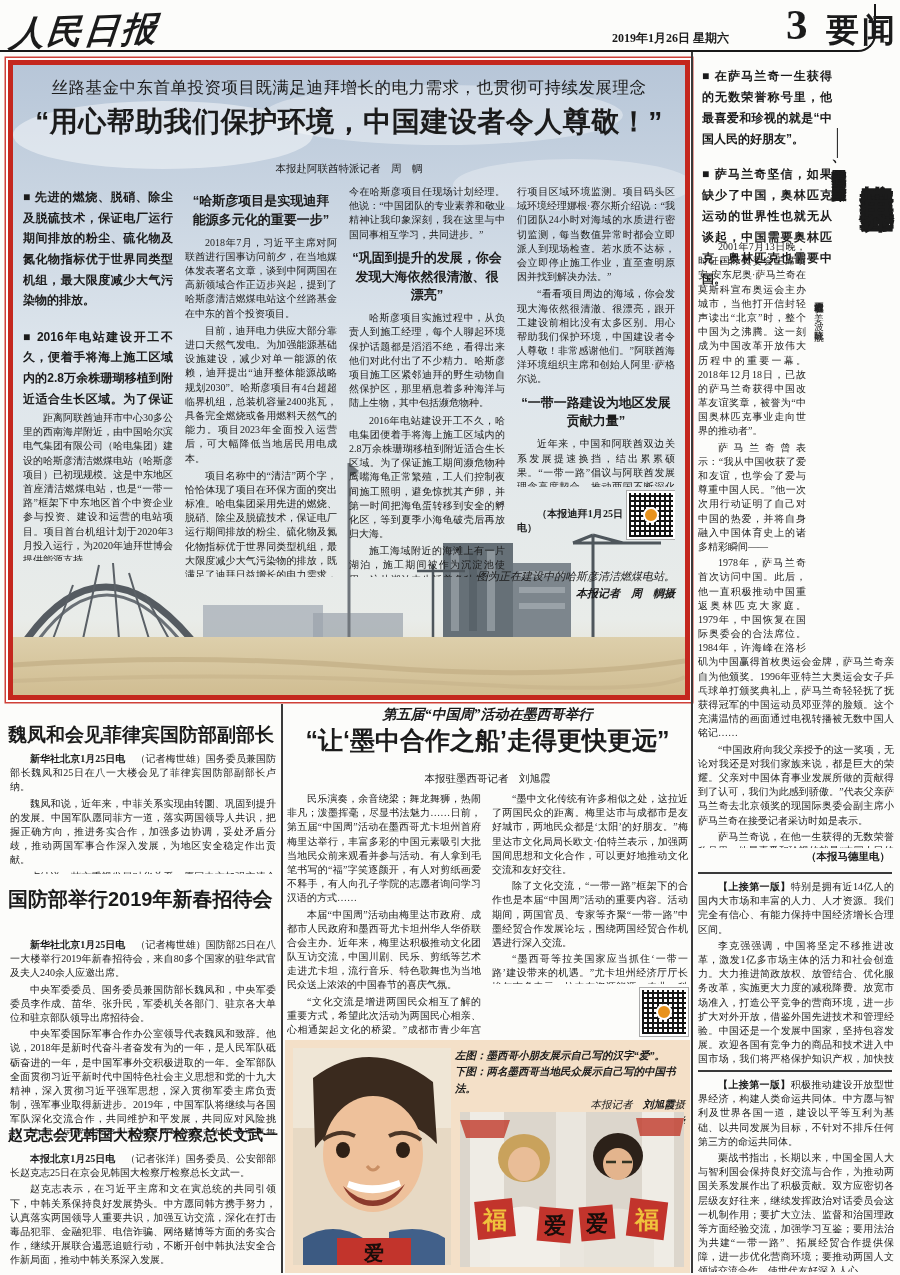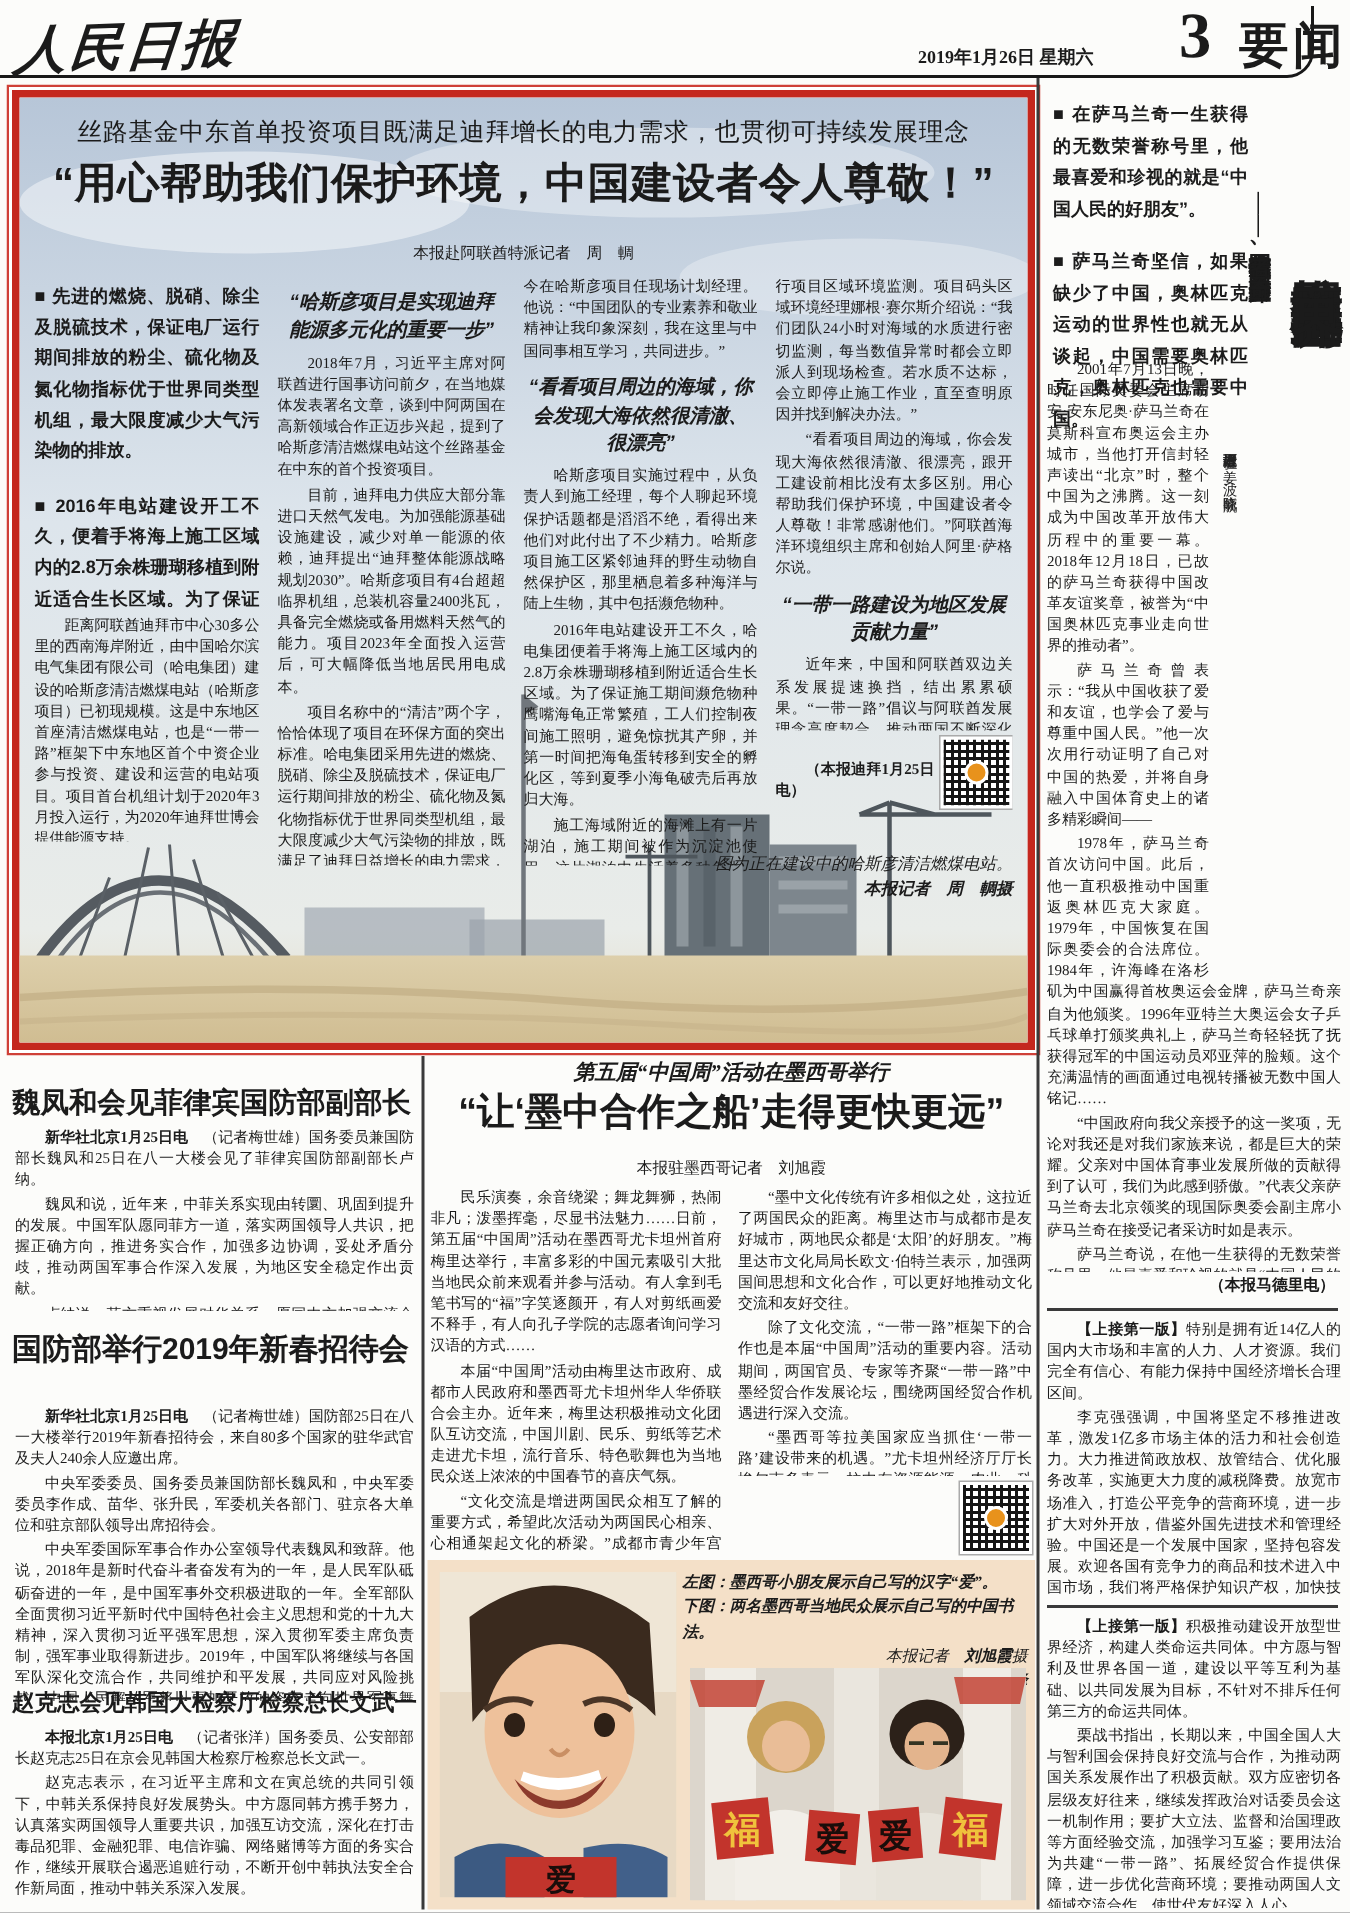--- a/index.html
+++ b/index.html
@@ -22,21 +22,21 @@
   #redbox .scene{position:absolute;left:0;top:0;width:100%;height:100%;}
   .lead-kicker{position:absolute;top:12px;left:0;width:100%;text-align:center;
                font-weight:normal;font-size:16.5px;letter-spacing:.5px;}
   .lead-headline{position:absolute;top:38px;left:0;width:100%;text-align:center;font-weight:bold;
                  font-size:28px;font-family:"Liberation Sans",sans-serif;letter-spacing:.5px;}
   .lead-byline{position:absolute;top:97px;left:0;width:100%;text-align:center;font-size:10.5px;}
   .col{position:absolute;text-align:justify;font-size:10px;line-height:1.42;overflow:hidden;}
   .col p{margin:0 0 3px;text-indent:2em;}
   .col p.ni{text-indent:0;}
   .subhead{font-weight:bold;font-size:13px;line-height:1.45;text-align:center;text-indent:0;
-           margin:7px 2px 6px;font-family:"Liberation Sans",sans-serif;font-style:italic;}
+           margin:7px 2px 6px;font-family:"Liberation Sans",sans-serif;}
   .bullets p{font-weight:bold;font-size:12px;line-height:1.72;text-indent:0;margin:0 0 16px;
              font-family:"Liberation Sans",sans-serif;}
   .dateline{font-weight:bold;text-indent:0;}
   .qr{position:relative;width:44px;height:44px;background-color:#fff;border:2px solid #fff;
       outline:1px solid #aaa;background-image:
       repeating-linear-gradient(0deg,#151515 0 2px,transparent 2px 5px),
       repeating-linear-gradient(90deg,#151515 0 2px,#fff 2px 5px);}
   .qr::after{content:"";position:absolute;inset:14px;background:#e8921c;border-radius:50%;
              border:2px solid #fff;}
   .qr.fl{float:right;margin:2px 0 0 4px;}
@@ -149,21 +149,21 @@
     <div class="col" style="left:172px;top:120px;width:152px;height:392px;">
       <div class="subhead">“哈斯彦项目是实现迪拜能源多元化的重要一步”</div>
       <p>2018年7月，习近平主席对阿联酋进行国事访问前夕，在当地媒体发表署名文章，谈到中阿两国在高新领域合作正迈步兴起，提到了哈斯彦清洁燃煤电站这个丝路基金在中东的首个投资项目。</p>
       <p>目前，迪拜电力供应大部分靠进口天然气发电。为加强能源基础设施建设，减少对单一能源的依赖，迪拜提出“迪拜整体能源战略规划2030”。哈斯彦项目有4台超超临界机组，总装机容量2400兆瓦，具备完全燃烧或备用燃料天然气的能力。项目2023年全面投入运营后，可大幅降低当地居民用电成本。</p>
       <p>项目名称中的“清洁”两个字，恰恰体现了项目在环保方面的突出标准。哈电集团采用先进的燃烧、脱硝、除尘及脱硫技术，保证电厂运行期间排放的粉尘、硫化物及氮化物指标优于世界同类型机组，最大限度减少大气污染物的排放，既满足了迪拜日益增长的电力需求，也贯彻了可持续发展的理念，是实现迪拜能源多元化的重要一步。</p>
 
     </div>
 
     <div class="col" style="left:336px;top:120px;width:156px;height:392px;">
       <p class="ni">今在哈斯彦项目任现场计划经理。他说：“中国团队的专业素养和敬业精神让我印象深刻，我在这里与中国同事相互学习，共同进步。”</p>
-      <div class="subhead">“看看项目周边的海域，你会发现大海依然很清澈、很漂亮”</div>
+      <div class="subhead">“巩固到提升的发展，你会发现大海依然很清澈、很漂亮”</div>
       <p>哈斯彦项目实施过程中，从负责人到施工经理，每个人聊起环境保护话题都是滔滔不绝，看得出来他们对此付出了不少精力。哈斯彦项目施工区紧邻迪拜的野生动物自然保护区，那里栖息着多种海洋与陆上生物，其中包括濒危物种。</p>
       <p>2016年电站建设开工不久，哈电集团便着手将海上施工区域内的2.8万余株珊瑚移植到附近适合生长区域。为了保证施工期间濒危物种鹰嘴海龟正常繁殖，工人们控制夜间施工照明，避免惊扰其产卵，并第一时间把海龟蛋转移到安全的孵化区，等到夏季小海龟破壳后再放归大海。</p>
       <p>施工海域附近的海滩上有一片湖泊，施工期间被作为沉淀池使用。这片湖泊中生活着多种鱼类。项目施工前，工作人员使用专门的渔网及手套，小心翼翼地将2000多条鱼全部安全转移至大海。就连海滩上一层薄薄的沙土也被保护起来，避免施工对植物的生长造成影响。此外，施工海域范围设置了10余公里的“防淤帘”，既阻止了区内搅动的泥沙与污染物向外扩散，也防止了域外各种海洋生物误入其中，将海域施工的环境风险降至最低。</p>
 
     </div>
 
     <div class="col" style="left:504px;top:120px;width:158px;height:302px;">
       <p class="ni">行项目区域环境监测。项目码头区域环境经理娜根·赛尔斯介绍说：“我们团队24小时对海域的水质进行密切监测，每当数值异常时都会立即派人到现场检查。若水质不达标，会立即停止施工作业，直至查明原因并找到解决办法。”</p>
       <p>“看看项目周边的海域，你会发现大海依然很清澈、很漂亮，跟开工建设前相比没有太多区别。用心帮助我们保护环境，中国建设者令人尊敬！非常感谢他们。”阿联酋海洋环境组织主席和创始人阿里·萨格尔说。</p>
       <div class="subhead">“一带一路建设为地区发展贡献力量”</div>

